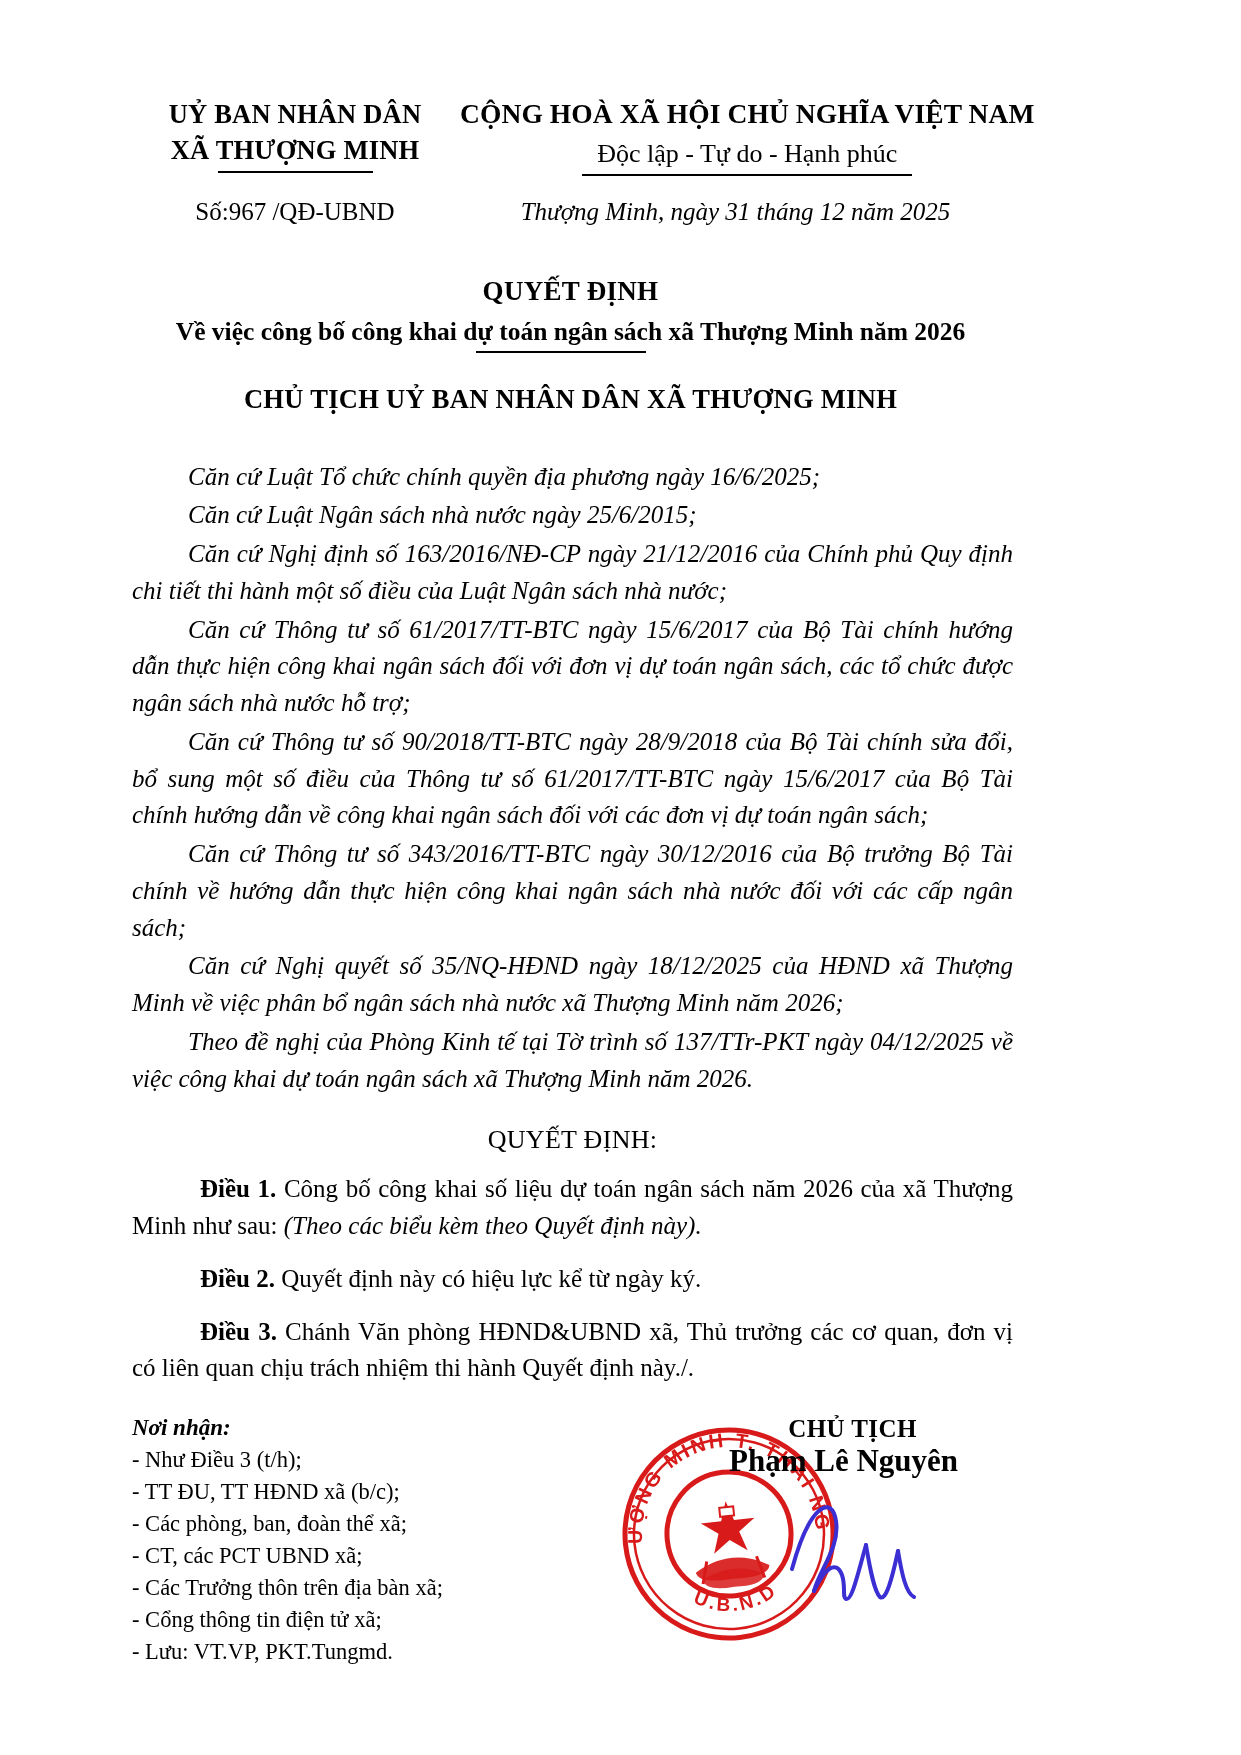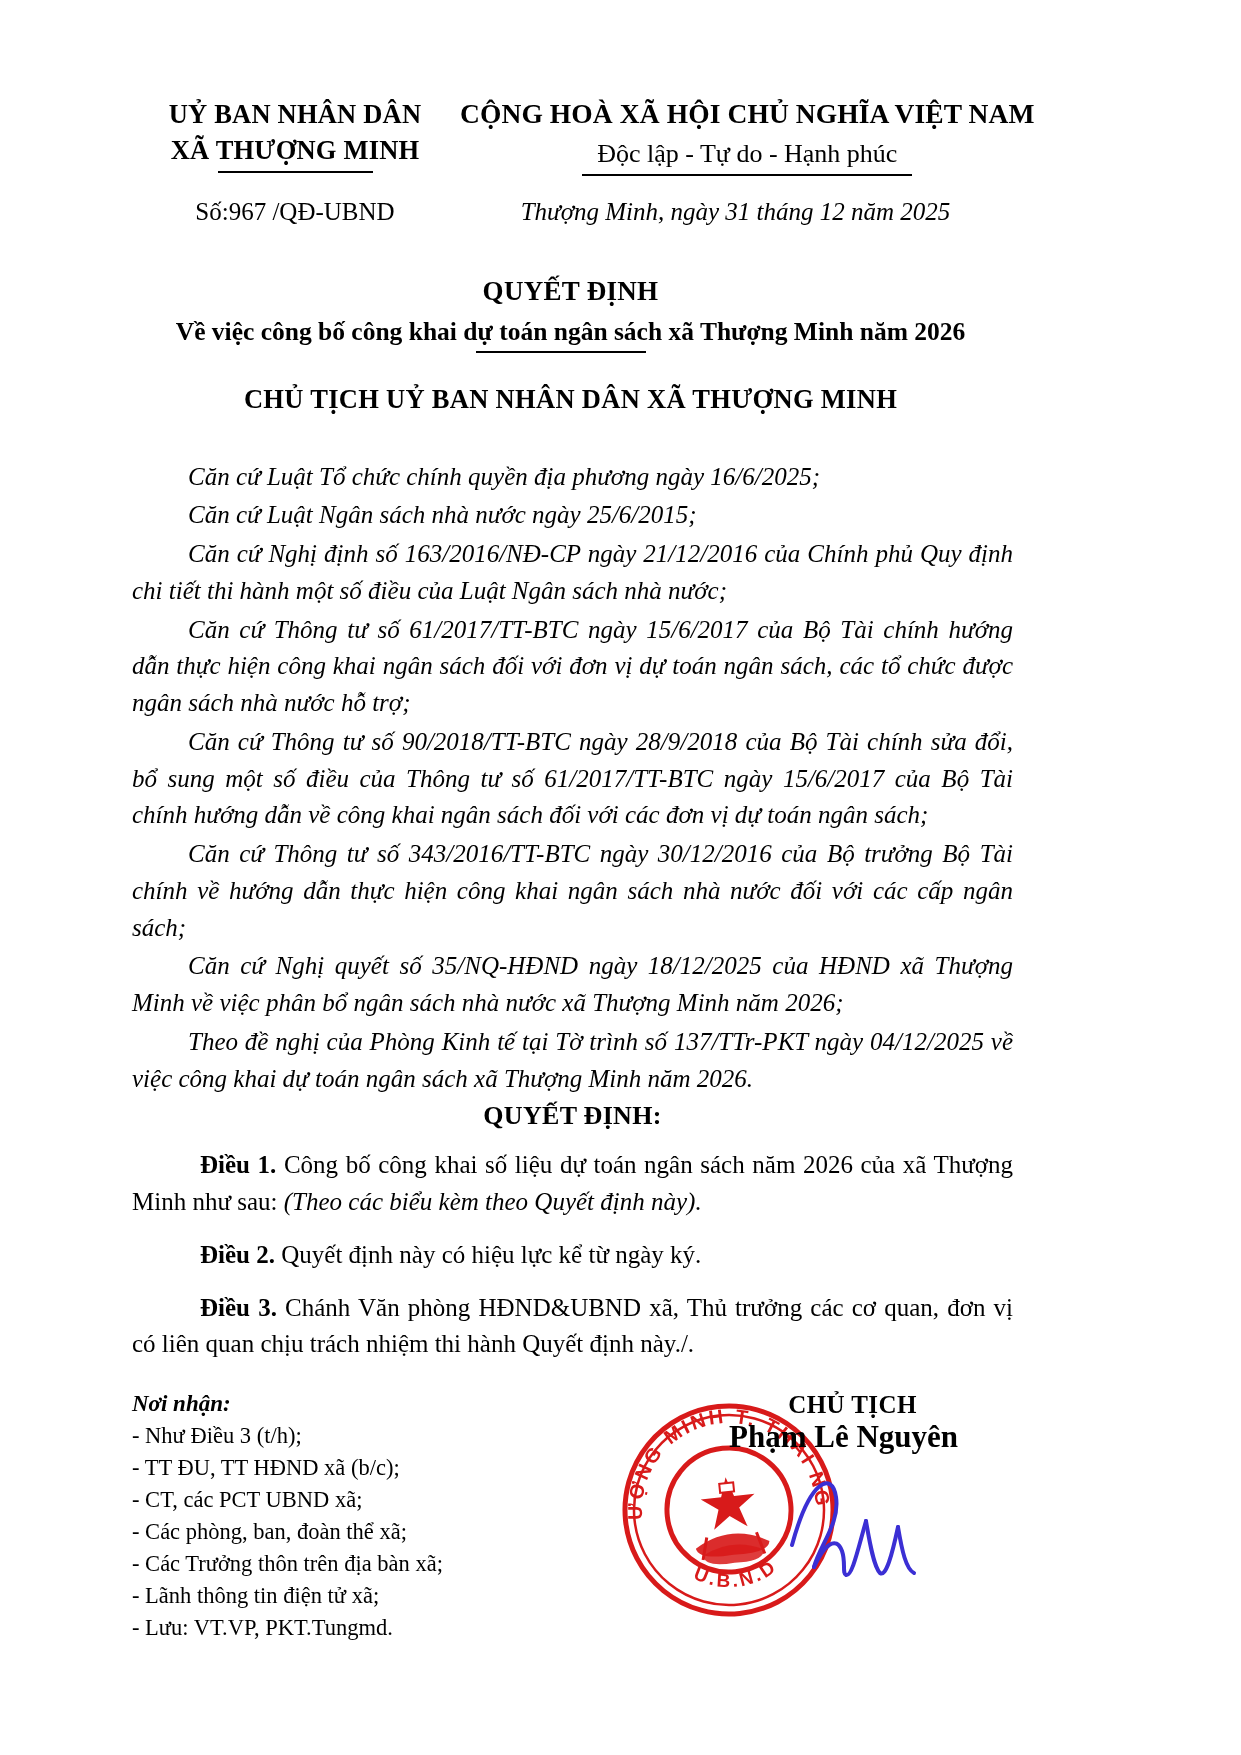--- a/index.html
+++ b/index.html
@@ -133,23 +133,23 @@
   .para {
     font-style: italic;
     font-size: 25px;
     line-height: 1.47;
     text-align: justify;
     text-indent: 56px;
     margin: 0 0 2px 0;
   }
   .decide-head {
     text-align: center;
-    font-weight: bold;
+    font-weight: normal;
     font-size: 26px;
-    margin-top: 4px;
+    margin-top: 28px;
     letter-spacing: 0.3px;
   }
   .article {
     font-size: 25px;
     line-height: 1.47;
     text-align: justify;
     text-indent: 68px;
     margin: 16px 0 0 0;
   }
   .article b { font-weight: bold; }
@@ -276,24 +276,24 @@
       <b>Điều 3.</b><span> Chánh Văn phòng HĐND&amp;UBND xã, Thủ trưởng các cơ quan, đơn vị có liên quan chịu trách nhiệm thi hành Quyết định này./.</span>
     </p>
   </div>
 
   <div class="footer">
 
     <div class="recipients">
       <div class="recipients-title">Nơi nhận:</div>
       <div class="recipient-item">- Như Điều 3 (t/h);</div>
       <div class="recipient-item">- TT ĐU, TT HĐND xã (b/c);</div>
+      <div class="recipient-item">- Các phòng, ban, đoàn thể xã;</div>
       <div class="recipient-item">- CT, các PCT UBND xã;</div>
-      <div class="recipient-item">- Các phòng, ban, đoàn thể xã;</div>
       <div class="recipient-item">- Các Trưởng thôn trên địa bàn xã;</div>
-      <div class="recipient-item">- Lãnh thông tin điện tử xã;</div>
+      <div class="recipient-item">- Cổng thông tin điện tử xã;</div>
       <div class="recipient-item">- Lưu: VT.VP, PKT.Tungmd.</div>
     </div>
 
     <div class="signblock">
       <div class="sign-role">CHỦ TỊCH</div>
 
       <div class="seal-wrap">
         <svg width="230" height="230" viewBox="0 0 230 230">
           <defs>
             <path id="arcTop" d="M 28 115 A 87 87 0 0 1 202 115"></path>

